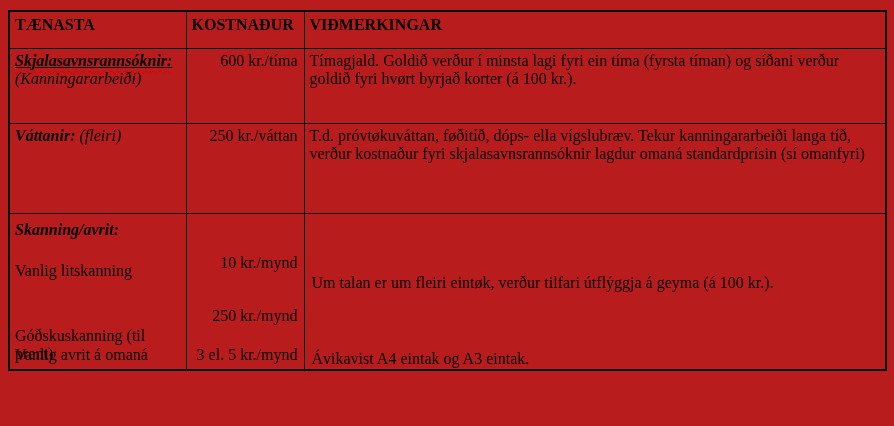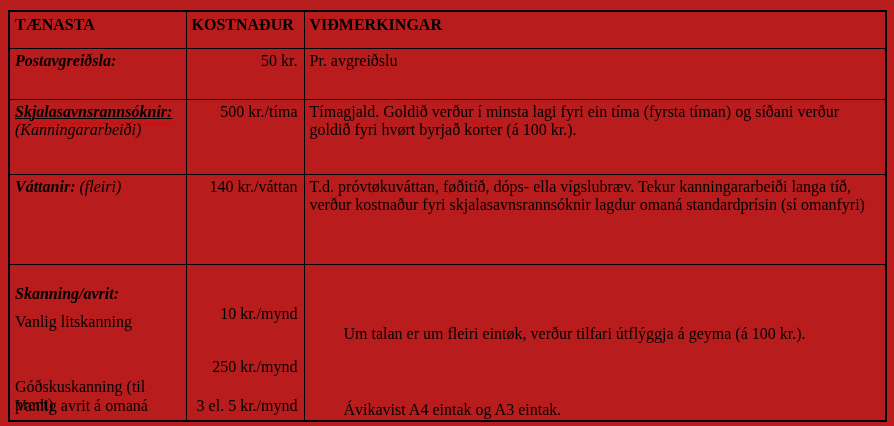--- a/index.html
+++ b/index.html
@@ -55,70 +55,63 @@
     text-decoration-line: underline;
     text-decoration-style: wavy;
     text-decoration-color: #e00000;
     text-decoration-thickness: 1px;
     text-underline-offset: 4px;
     margin-top: 24px;
   }
   td.rel { position: relative; padding: 0; }
   .abs { position: absolute; left: 5px; right: 6px; }
   .abs.right { text-align: right; }
-  .abs.rpad { left: 7px; margin-left: 32px; }
+  .abs.rpad { left: 7px; }
   .wrap-narrow { width: 166px; margin-top: 36px; }
 </style>
 </head>
 <body>
 
 <div class="page">
   <table class="doc-table">
     <colgroup>
       <col style="width:177px">
       <col style="width:118px">
       <col style="width:582px">
     </colgroup>
     <thead>
       <tr class="h-head">
         <th>TÆNASTA</th>
         <th>KOSTNAÐUR</th>
         <th>VIÐMERKINGAR</th>
       </tr>
     </thead>
     <tbody>
-      <tr class="h-r1">
-        <td>
-          <span class="bi">Postavgreiðsla:</span>
-        </td>
-        <td class="cost">50 kr.</td>
-        <td>Pr. avgreiðslu</td>
-      </tr>
 
       <tr class="h-r2">
         <td>
           <div><span class="bi u-black"><span class="u-wavy">Skjalasavnsrannsóknir:</span></span></div>
           <div class="it">(Kanningararbeiði)</div>
         </td>
-        <td class="cost">500 kr./tíma</td>
+        <td class="cost">600 kr./tíma</td>
         <td>Tímagjald. Goldið verður í minsta lagi fyri ein tíma (fyrsta tíman) og síðani verður goldið fyri hvørt byrjað korter (á 100 kr.).</td>
       </tr>
 
       <tr class="h-r3">
         <td>
           <span class="bi">Váttanir:</span>
           <span class="it">(fleiri)</span>
         </td>
-        <td class="cost">140 kr./váttan</td>
+        <td class="cost">250 kr./váttan</td>
         <td>T.d. próvtøkuváttan, føðitíð, dóps- ella vígslubræv. Tekur kanningararbeiði langa tíð, verður kostnaður fyri skjalasavnsrannsóknir lagdur omaná standardprísin (sí omanfyri)</td>
       </tr>
 
       <tr class="h-r4">
         <td class="rel">
-          <div class="abs" style="top:20px"><span class="bi">Skanning/avrit:</span></div>
+          <div class="abs" style="top:7px"><span class="bi">Skanning/avrit:</span></div>
           <div class="abs" style="top:48px">Vanlig litskanning</div>
           <div class="abs wrap-narrow" style="top:77px">Góðskuskanning (til prent)</div>
           <div class="abs" style="top:132px">Vanlig avrit á omaná</div>
         </td>
         <td class="rel">
           <div class="abs right" style="top:40px">10 kr./mynd</div>
           <div class="abs right" style="top:93px">250 kr./mynd</div>
           <div class="abs right" style="top:132px">3 el. 5 kr./mynd</div>
         </td>
         <td class="rel">

